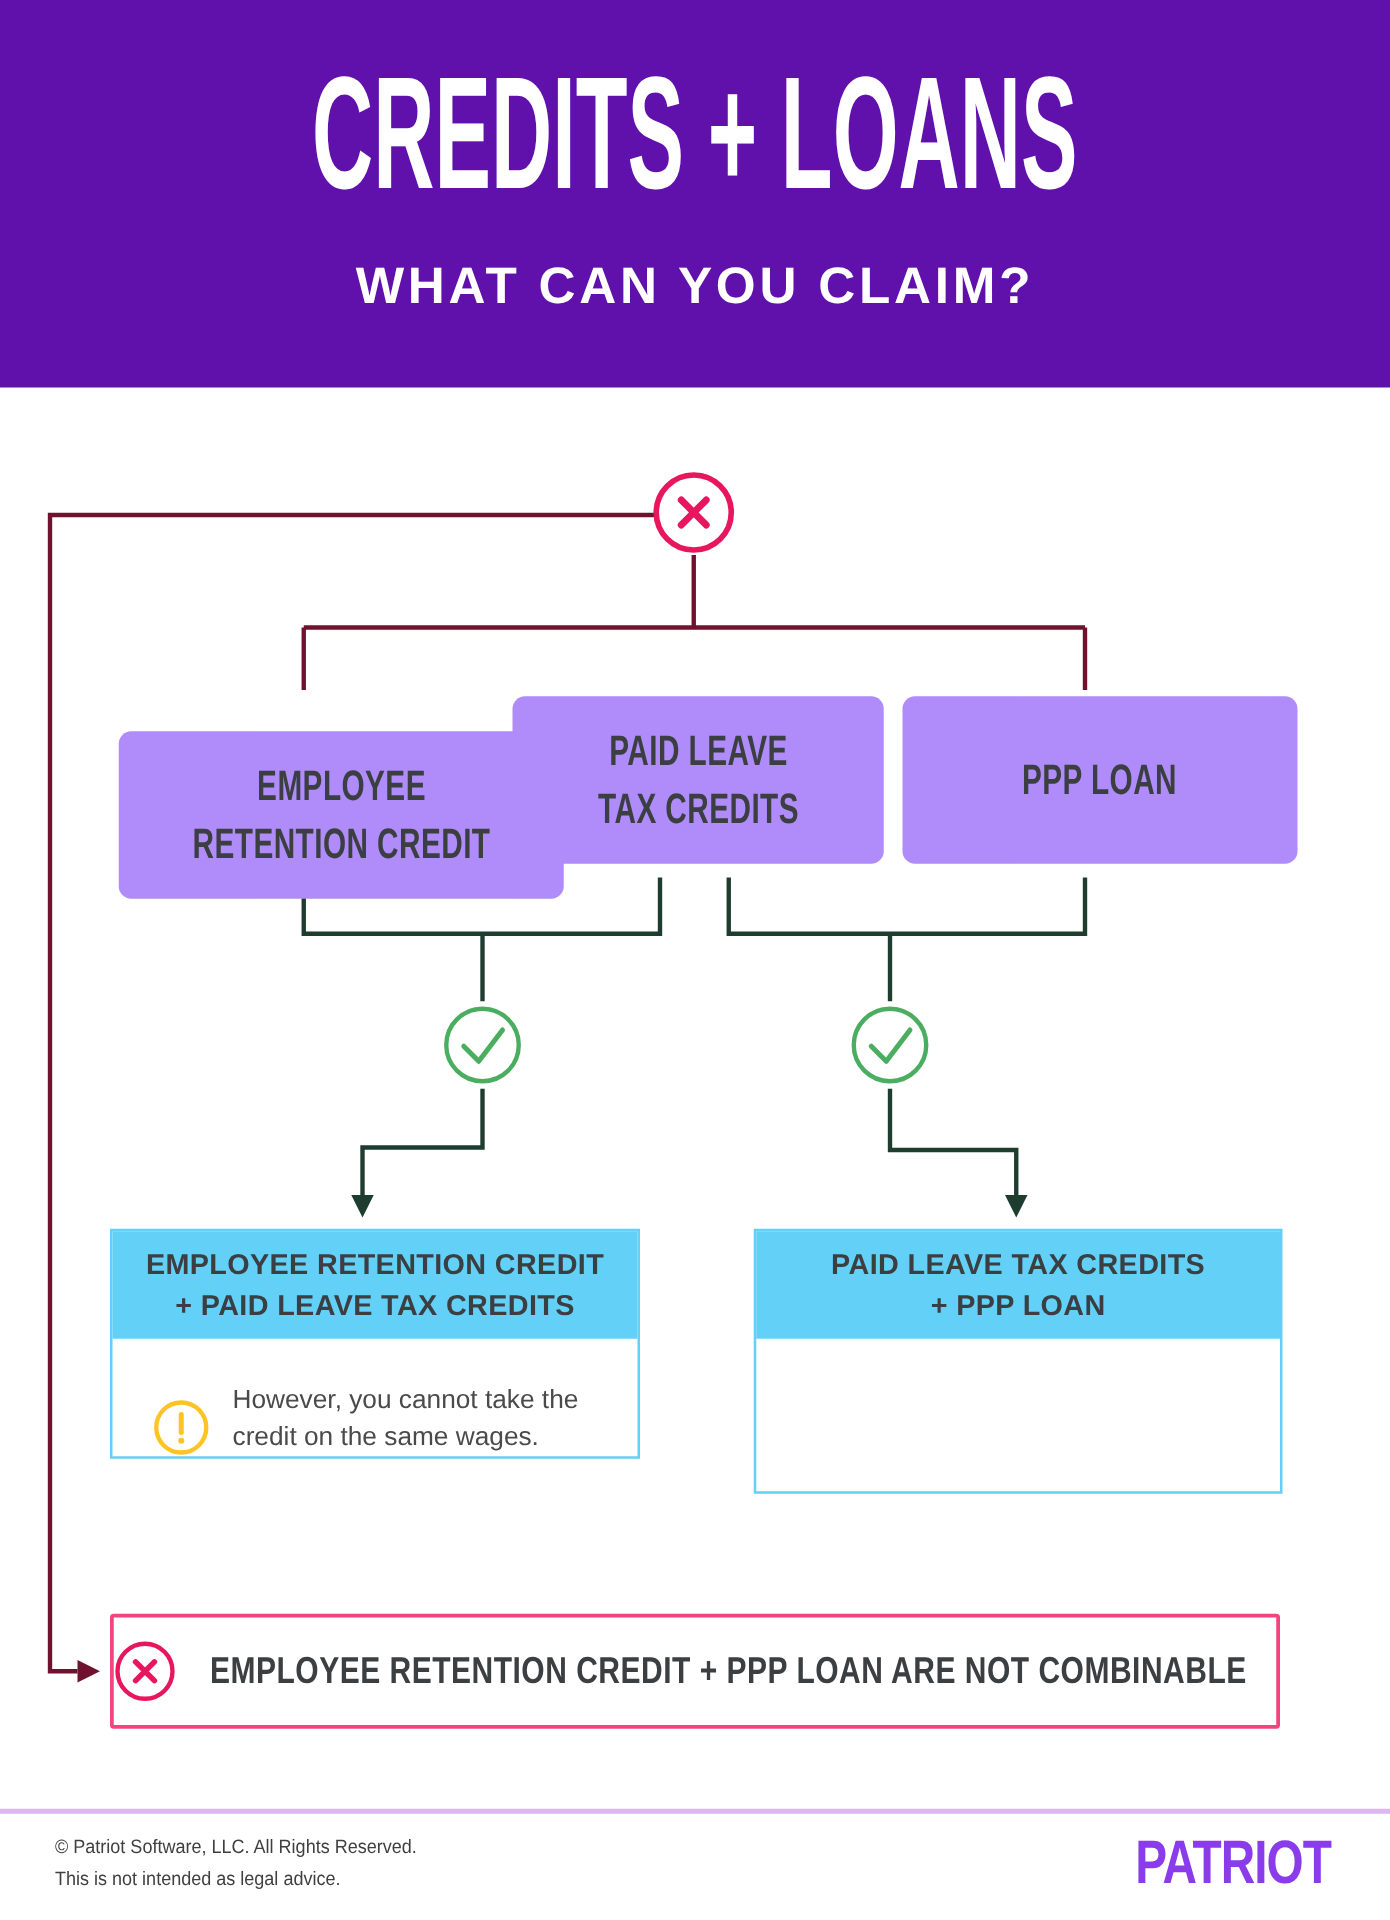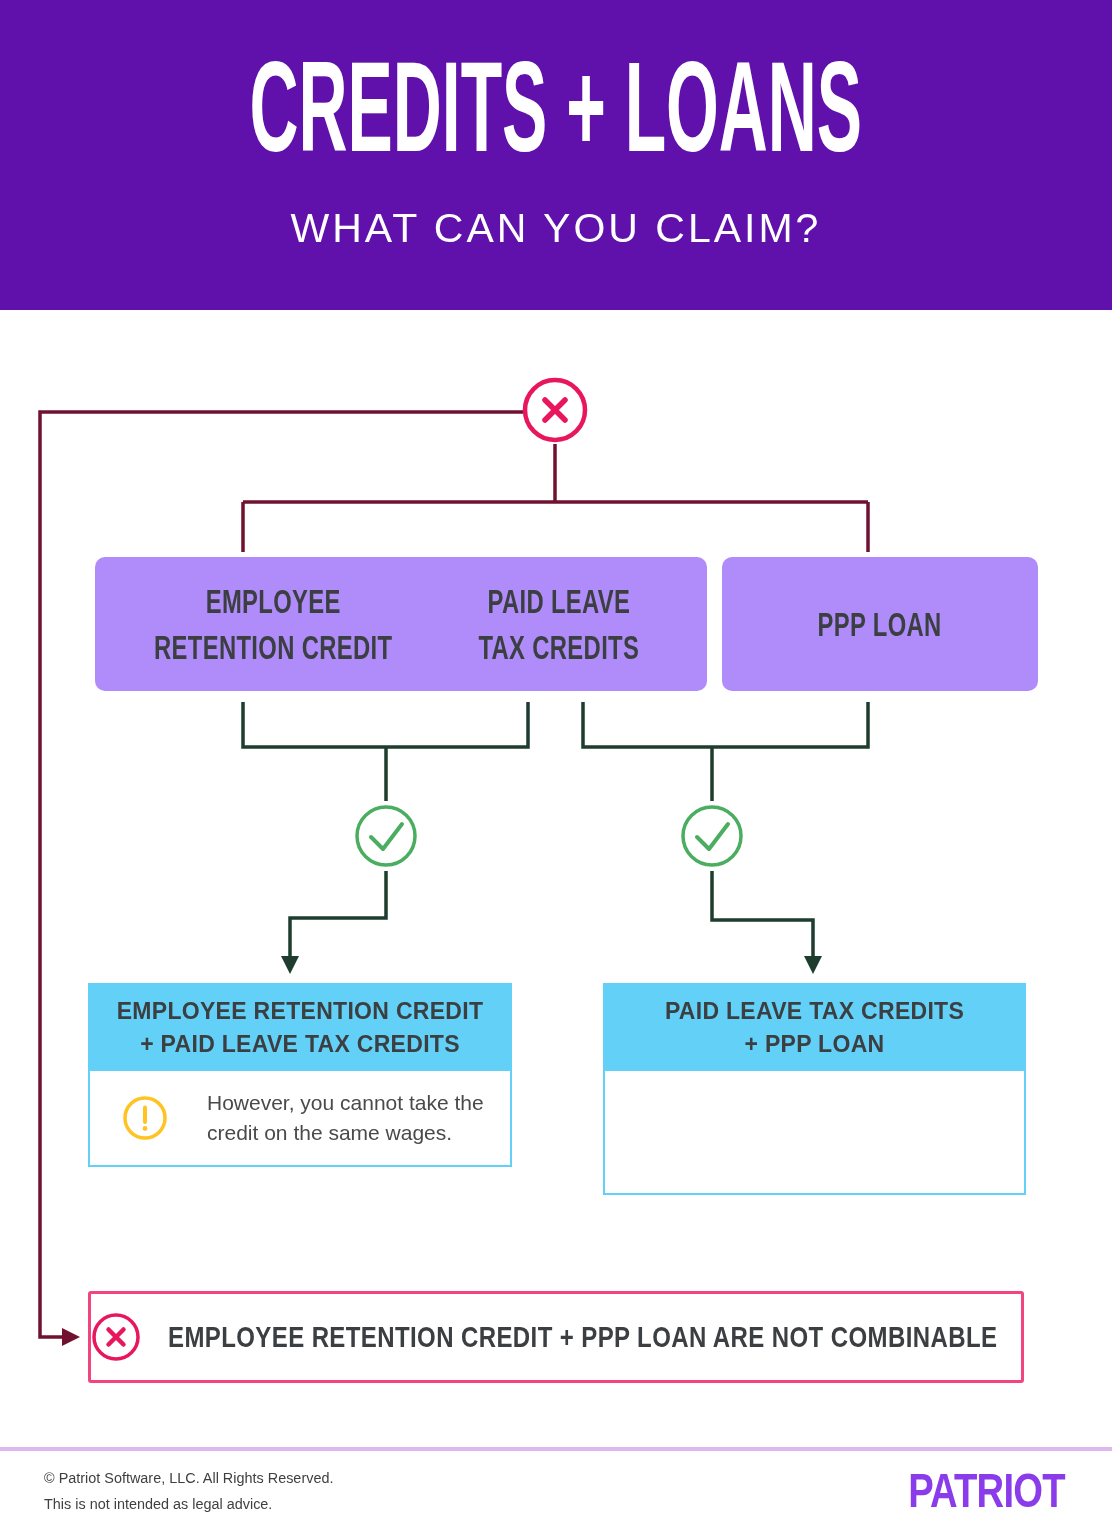--- a/index.html
+++ b/index.html
@@ -13,51 +13,51 @@
   html,body{background:#fff;}
   body{font-family:"Liberation Sans",sans-serif;}
   .page{position:relative;width:1112px;height:1536px;background:#ffffff;overflow:hidden;}
 
   
   .header{position:absolute;left:0;top:0;width:1112px;height:310px;
     background:var(--header_purple,#6011AC);display:flex;flex-direction:column;
     align-items:center;justify-content:center;text-align:center;}
   .title{color:#ffffff;font-weight:700;font-size:128px;line-height:94px;white-space:nowrap;}
   .title .squeeze{display:inline-block;transform:scaleX(0.53);transform-origin:center;}
-  .subtitle{margin-top:52px;color:#ffffff;font-weight:400;font-size:41px;
+  .subtitle{margin-top:52px;color:#ffffff;font-weight:700;font-size:41px;
     letter-spacing:3px;line-height:45px;white-space:nowrap;}
 
   
   .overlay{position:absolute;left:0;top:0;width:1112px;height:1536px;pointer-events:none;}
   .ln-maroon{stroke:var(--maroon,#70122F);stroke-width:3.5;fill:none;}
   .ln-green{stroke:var(--dark_green,#1E3D2F);stroke-width:3.5;fill:none;}
   .fill-maroon{fill:var(--maroon,#70122F);stroke:none;}
   .fill-green{fill:var(--dark_green,#1E3D2F);stroke:none;}
   .circ-crimson{stroke:var(--crimson,#E8175D);fill:#ffffff;}
   .glyph-crimson{stroke:var(--crimson,#E8175D);fill:none;stroke-linecap:round;}
   .circ-green{stroke:var(--green,#4AAD5F);stroke-width:3.5;fill:#ffffff;}
   .glyph-green{stroke:var(--green,#4AAD5F);stroke-width:4;fill:none;stroke-linecap:round;stroke-linejoin:round;}
 
   
   .credit-box{position:absolute;top:557px;height:134px;background:var(--box_purple,#AF8CF9);
     border-radius:10px;display:flex;align-items:center;justify-content:center;text-align:center;}
   .credit-box .lbl{display:inline-block;transform:scaleX(0.70);transform-origin:center;
     font-weight:700;font-size:34px;line-height:46px;color:var(--dark_text,#3B3F42);
     white-space:pre-line;letter-spacing:0.5px;}
-  .cb1{left:95px;width:356px;} .cb2{left:410px;width:297px;} .cb3{left:722px;width:316px;}
+  .cb1{left:95px;width:356px;margin-top:28px;} .cb2{left:410px;width:297px;} .cb3{left:722px;width:316px;}
 
   
   .combo{position:absolute;top:983px;border:2px solid var(--blue,#63D0F7);background:#ffffff;}
   .combo-l{left:88px;width:424px;height:184px;}
   .combo-r{left:603px;width:423px;height:212px;}
   .combo-head{height:86px;background:var(--blue,#63D0F7);display:flex;align-items:center;
     justify-content:center;text-align:center;}
   .combo-head .t{font-weight:700;font-size:23px;line-height:33px;letter-spacing:0.3px;
     color:var(--dark_text,#3B3F42);white-space:pre-line;}
-  .combo-body{display:flex;align-items:center;padding-left:32px;gap:21px;}
+  .combo-body{display:flex;align-items:flex-end;padding-left:32px;}
   .combo-l .combo-body{height:94px;} .combo-r .combo-body{height:122px;}
   .note{margin-left:18px;font-size:21px;line-height:30px;color:var(--body_text,#4A4A4A);}
   .combo-l .note{width:310px;} .combo-r .note{width:350px;}
   .warn-svg{flex:0 0 46px;}
 
   
   .banner{position:absolute;left:88px;top:1291px;width:936px;height:92px;background:#ffffff;
     border:3px solid var(--pink_border,#F2447F);border-radius:3px;display:flex;
     align-items:center;}
   .banner .lbl{margin-left:27px;display:inline-block;transform:scaleX(0.80);

